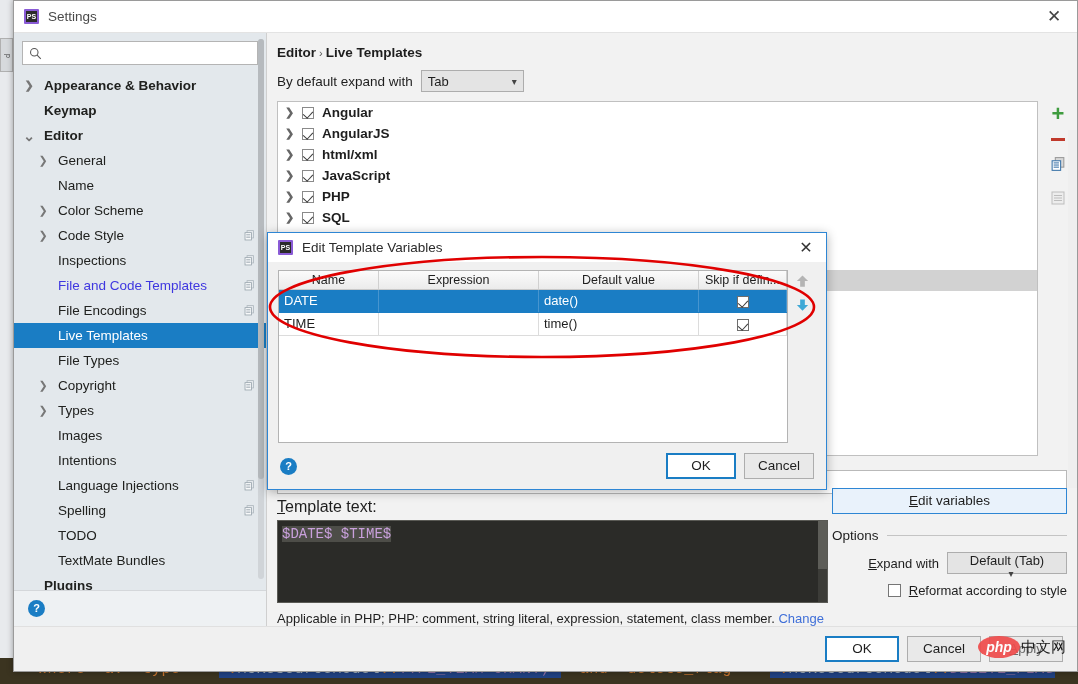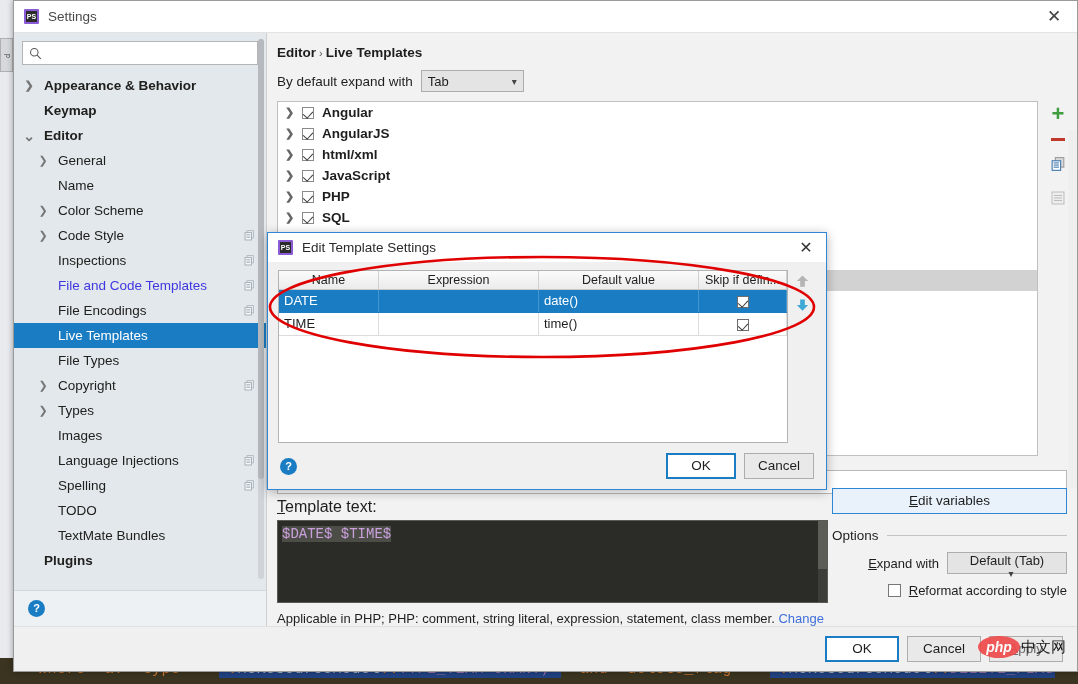--- a/index.html
+++ b/index.html
@@ -378,20 +378,24 @@
               <rect x="4" y="10.1" width="5" height="0.9" fill="#8d99a3"></rect>
             </svg>
           </div>
           <div class="tree-item lvl1">
             <span class="arrow">❯</span>
             <span class="lbl">Types</span>
           </div>
           <div class="tree-item lvl1">
             <span class="arrow"></span>
             <span class="lbl">Images</span>
+          </div>
+          <div class="tree-item lvl1">
+            <span class="arrow"></span>
+            <span class="lbl">Intentions</span>
           </div>
           <div class="tree-item lvl1">
             <span class="arrow"></span>
             <span class="lbl">Language Injections</span>
             <svg width="13" height="13" viewBox="0 0 16 16" class="copy-badge">
               <rect x="5" y="2" width="8" height="9" fill="#e6eaed" stroke="#9aa5ad"></rect>
               <rect x="2.5" y="4.5" width="8" height="9" fill="#fff" stroke="#7e8c96"></rect>
               <rect x="4" y="6.3" width="5" height="0.9" fill="#8d99a3"></rect>
               <rect x="4" y="8.2" width="5" height="0.9" fill="#8d99a3"></rect>
               <rect x="4" y="10.1" width="5" height="0.9" fill="#8d99a3"></rect>
@@ -546,21 +550,21 @@
     <div class="wbtn primary">OK</div>
     <div class="wbtn">Cancel</div>
     <div class="wbtn dim"><u>A</u><span>pply</span></div>
   </div>
 
 </div>
 
 <div id="dialog">
   <div id="dlg-titlebar">
     <div class="ps-logo">PS</div>
-    <div id="dlg-title">Edit Template Settings</div>
+    <div id="dlg-title">Edit Template Variables</div>
     <div id="dlg-close">✕</div>
   </div>
 
   <div id="dlg-body">
     <div id="var-table">
       <div class="vt-head">
         <div class="c-name">Name</div>
         <div class="c-expr">Expression</div>
         <div class="c-def">Default value</div>
         <div class="c-skip">Skip if defin...</div>

